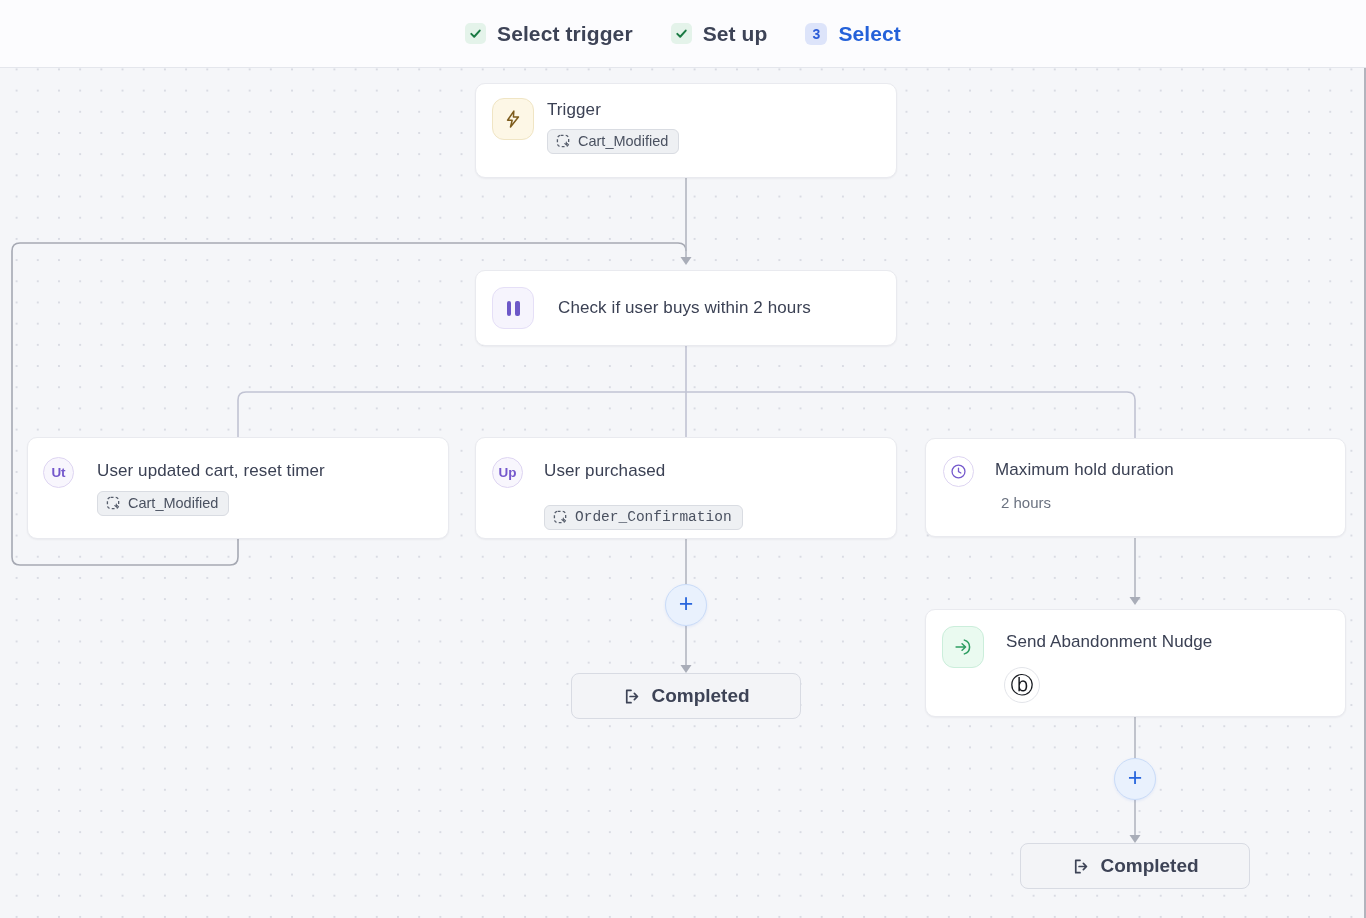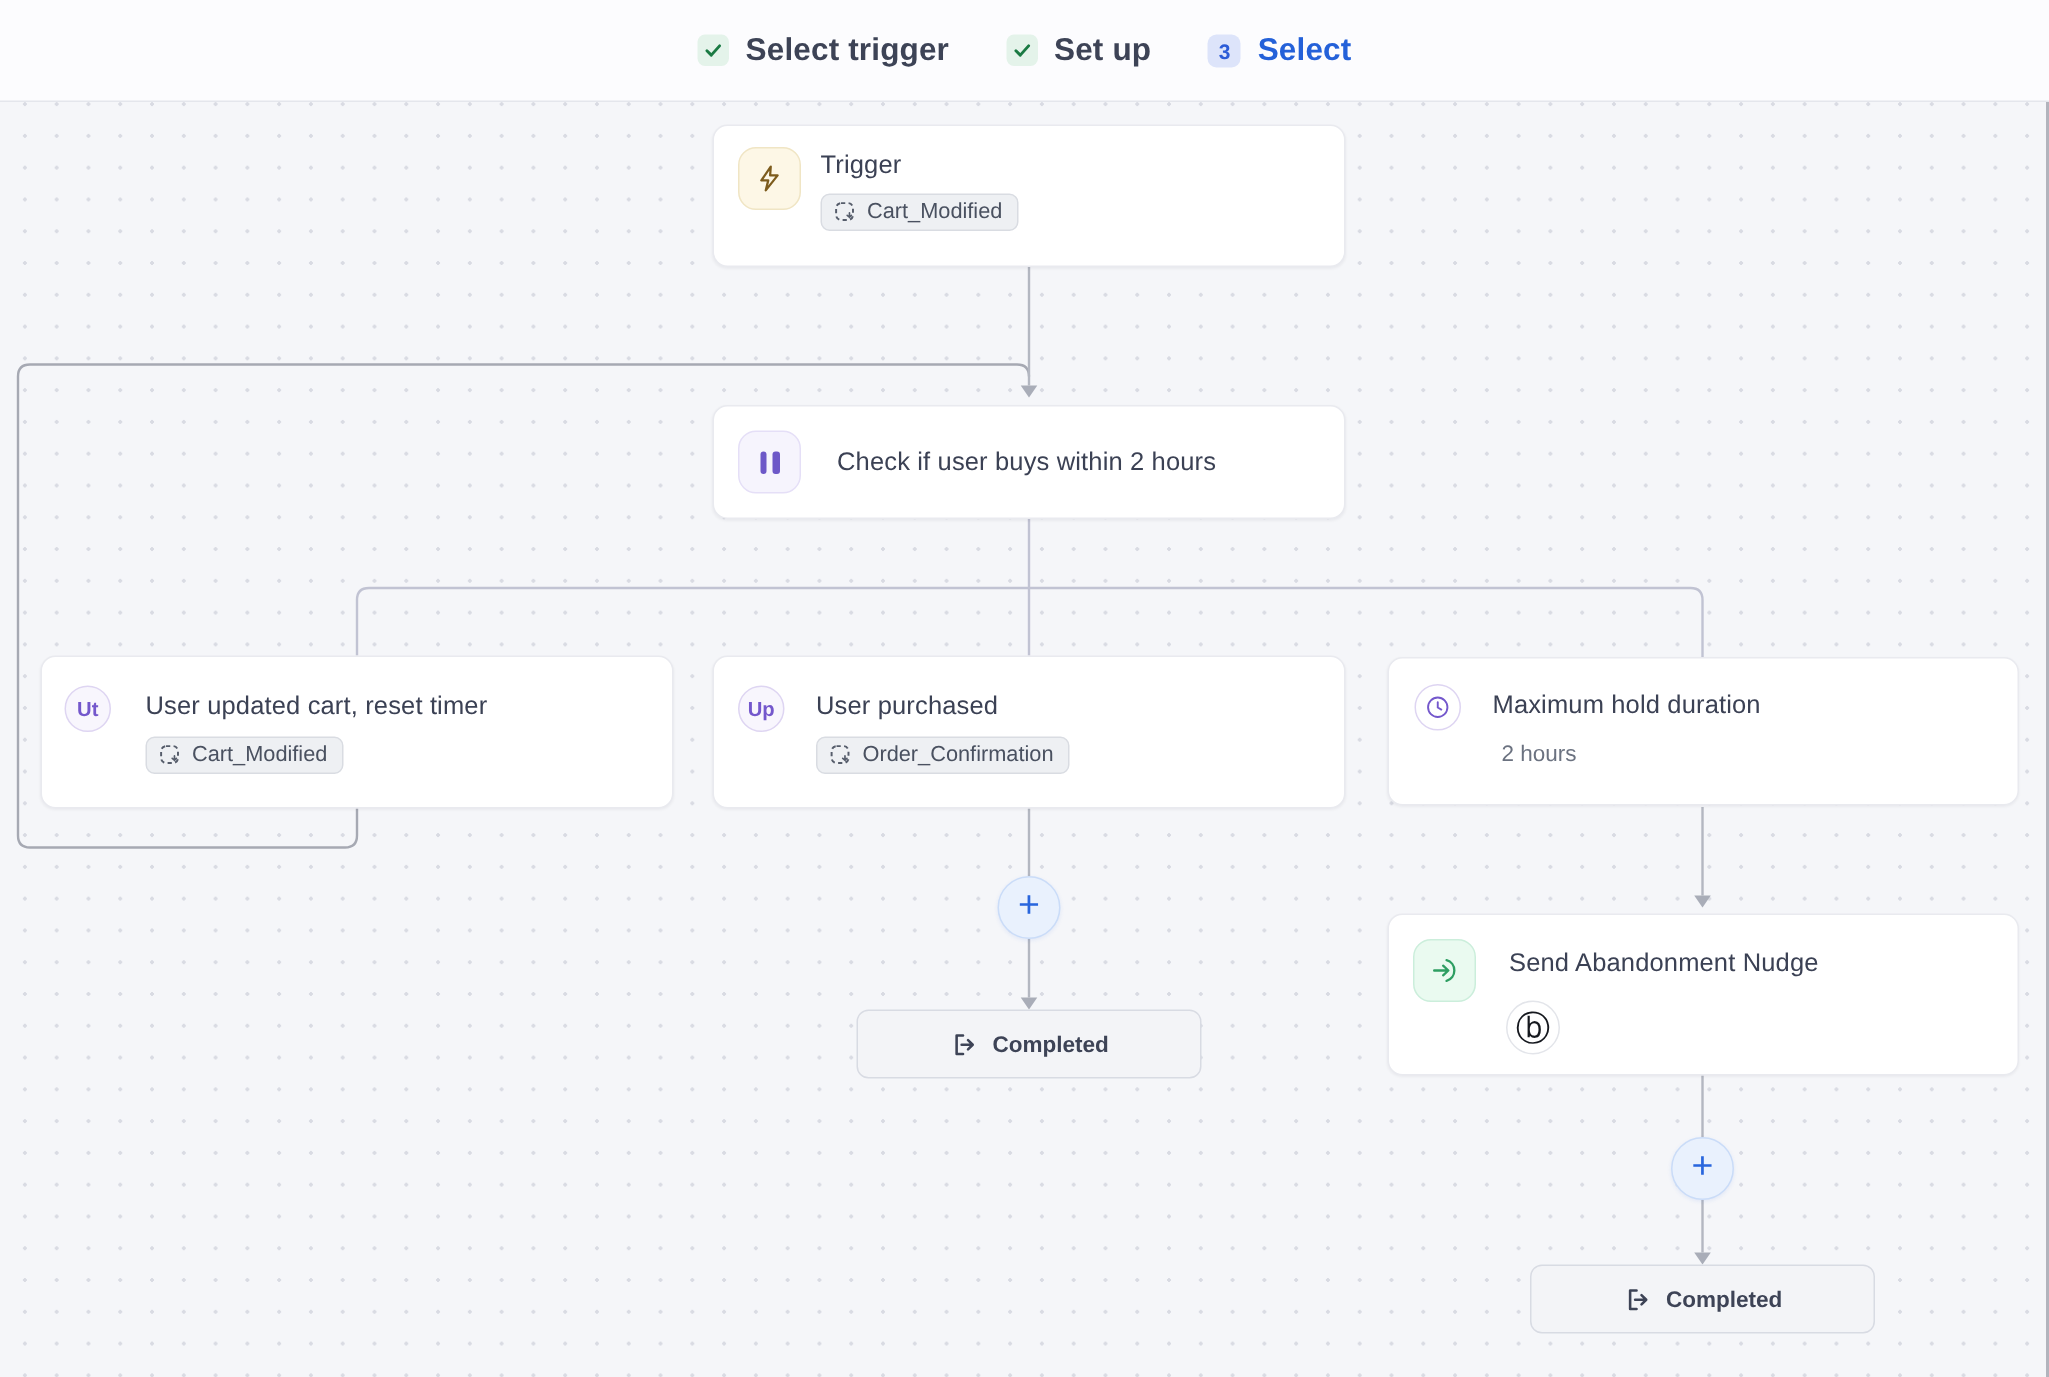--- a/index.html
+++ b/index.html
@@ -63,21 +63,21 @@
   .pause-bars i { display:block; width:4.5px; height:15px; background:#6d58c8; border-radius:2px; }
 
   
   .body-row { display:flex; align-items:flex-start; }
 
   
   .end-chip {
     position:absolute; width:230px; height:46px; border-radius:8px;
     background:#f3f4f7; border:1px solid #d8dbe3;
     display:flex; align-items:center; justify-content:center; gap:10px;
-    font-size:15px; font-weight:600; color:#3d4356; cursor:pointer;
+    font-size:19px; font-weight:600; color:#3d4356; cursor:pointer;
   }
 
   
   .plus-btn {
     position:absolute; width:42px; height:42px; border-radius:50%;
     background:#e9f1fd; border:1px solid #cadcf8;
     display:flex; align-items:center; justify-content:center;
     font-size:25px; font-weight:400; color:#2966dd; line-height:1;
     cursor:pointer; box-shadow:0 1px 3px rgba(41,102,221,.10); padding-bottom:3px;
   }
@@ -190,21 +190,21 @@
         </div>
       </div>
     </div>
   </div>
 
   <div class="card" style="left:475px; top:369px; width:422px; height:102px; padding:19px 16px 0 16px;">
     <div class="body-row" style="gap:21px;">
       <span class="circle-avatar">Up</span>
       <div>
         <div class="card-title" style="margin-top:4px;">User purchased</div>
-        <div class="tag" style="margin-top:10px;">
+        <div class="tag" style="margin-top:24px;font-family:Liberation Mono, monospace;">
           <span style="display:flex;">
             <svg width="15" height="15" viewBox="0 0 16 16">
                 <rect x="1.5" y="1.5" width="12" height="12" rx="3.5" fill="none" stroke="#565d6b" stroke-width="1.4" stroke-dasharray="3 2.4"></rect>
                 <path d="M11 8.5 v3 l-1.6-1.3 M11 11.5 l1.4-1.3" fill="none" stroke="#565d6b" stroke-width="1.2" stroke-linecap="round"></path>
               </svg>
           </span>
           <span>Order_Confirmation</span>
         </div>
       </div>
     </div>

